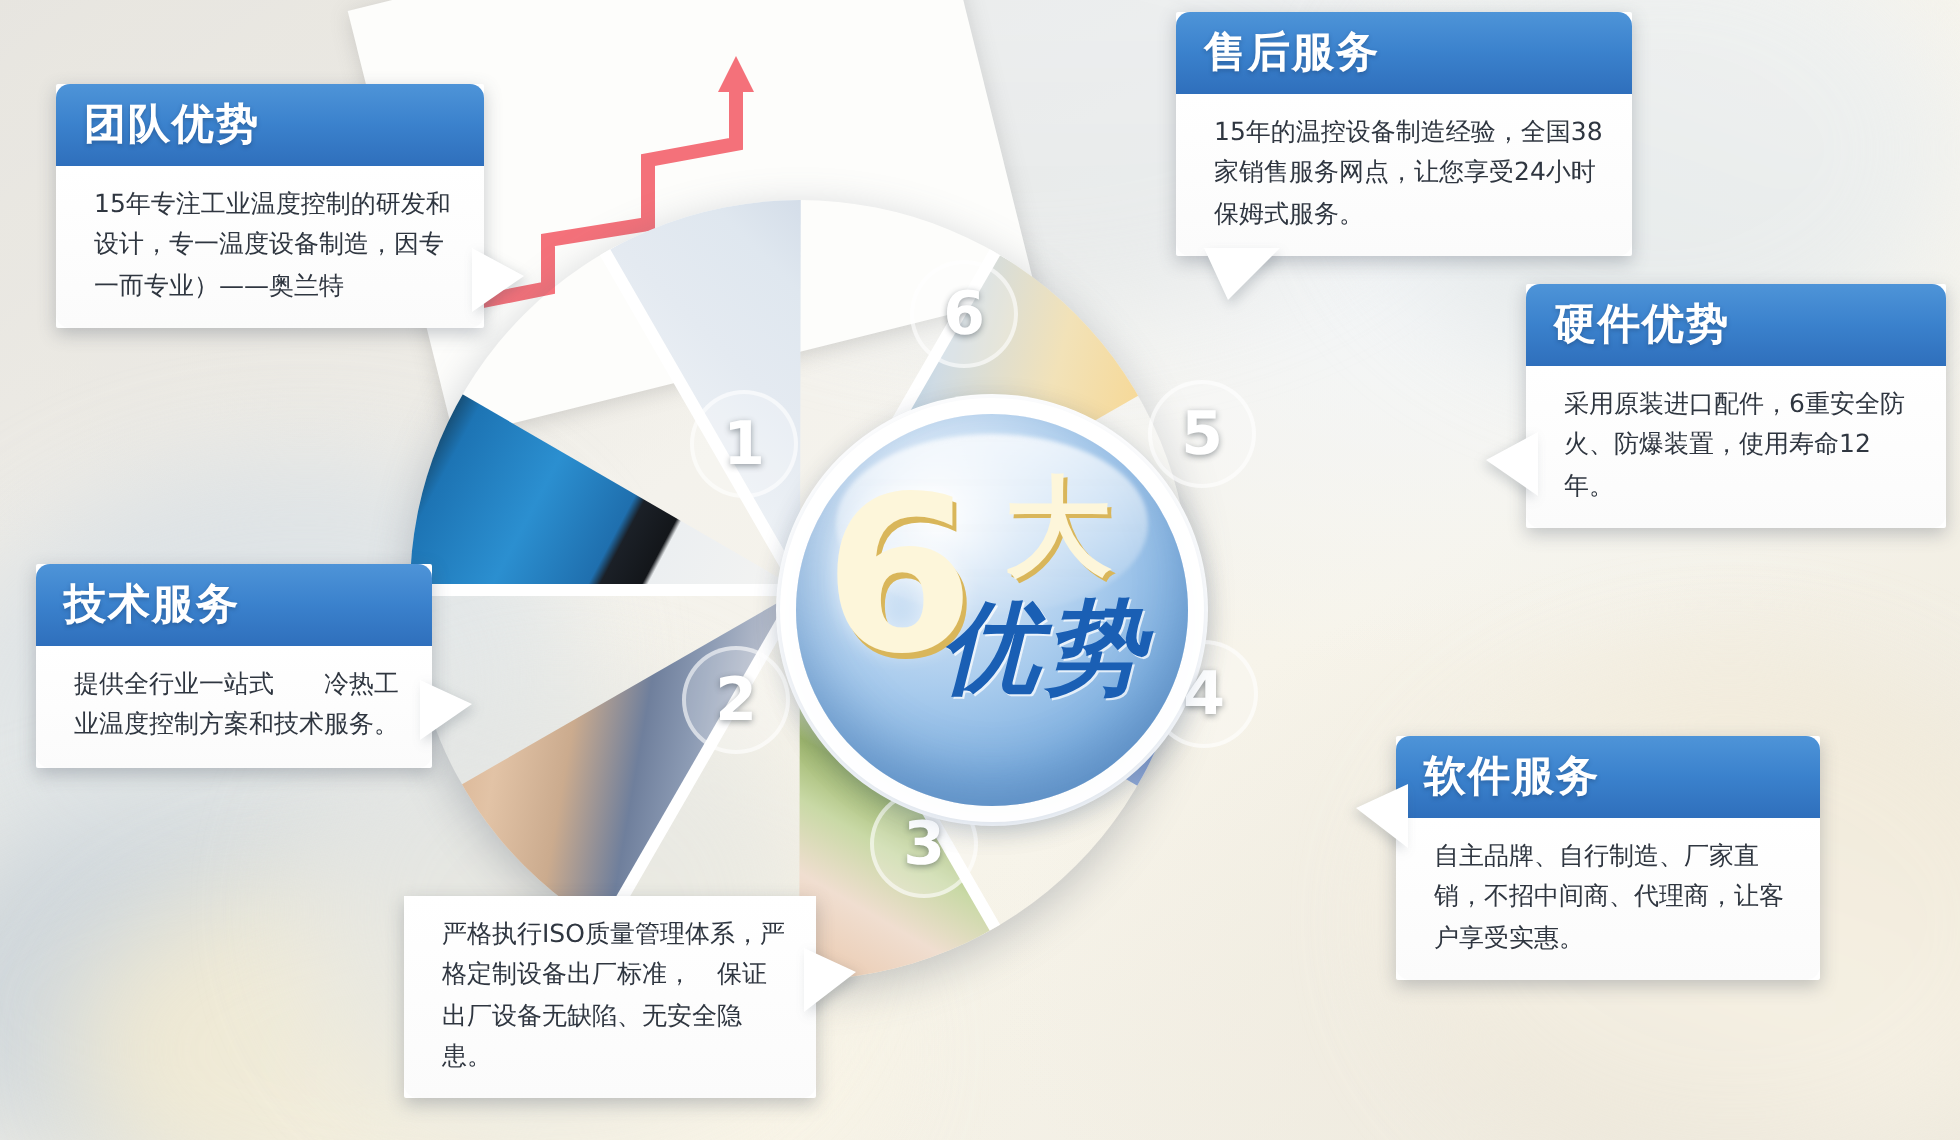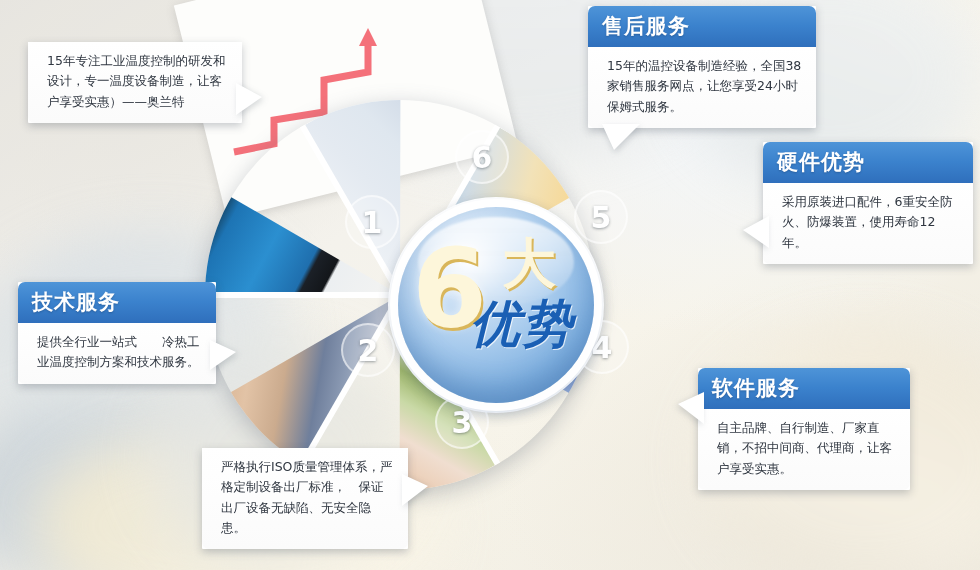--- a/index.html
+++ b/index.html
@@ -348,21 +348,22 @@
   <div class="numdisc" style="left:455px; top:130px;">6</div>
 
   <div id="center-badge">
     <div class="gloss"></div>
     <div class="badge-six">6</div>
     <div class="badge-da">大</div>
     <div class="badge-ys">优势</div>
   </div>
 
   <div class="card" id="card-team">
-    <div class="body">15年专注工业温度控制的研发和设计，专一温度设备制造，让客户享受实惠）——奥兰特</div>
+    <div class="hdr">团队优势</div>
+    <div class="body">15年专注工业温度控制的研发和设计，专一温度设备制造，因专一而专业）——奥兰特</div>
     <div class="tail"></div>
   </div>
 
   <div class="card" id="card-after">
     <div class="hdr">售后服务</div>
     <div class="body">15年的温控设备制造经验，全国38家销售服务网点，让您享受24小时保姆式服务。</div>
     <div class="tail"></div>
   </div>
 
   <div class="card" id="card-hard">

